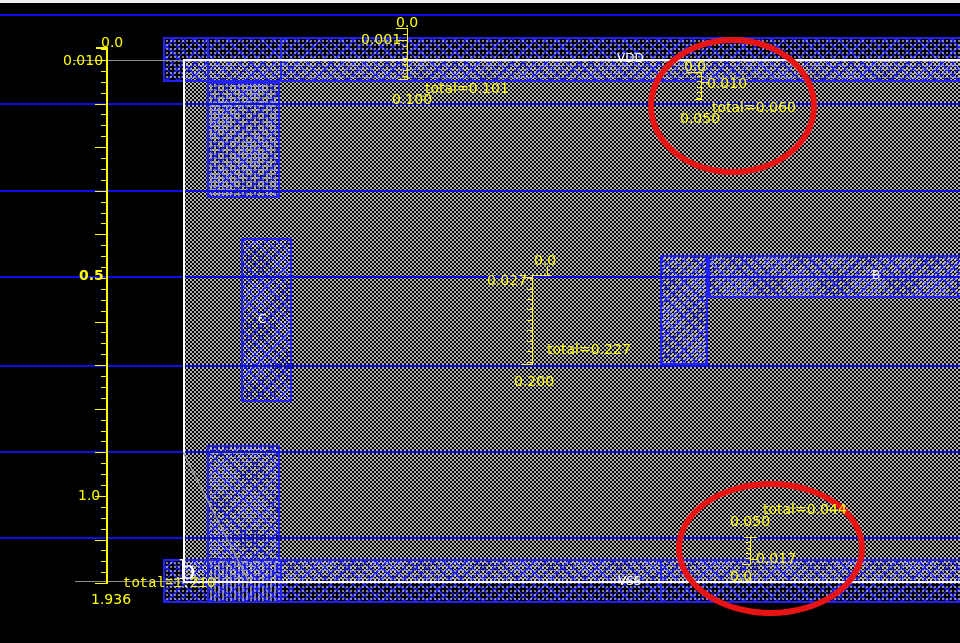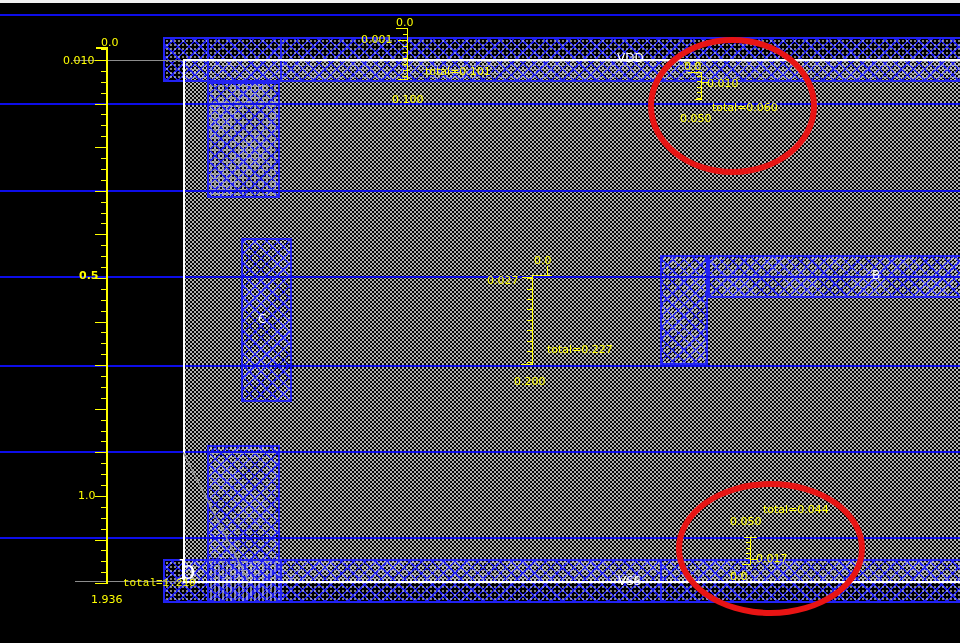--- a/index.html
+++ b/index.html
@@ -31,21 +31,21 @@
 
   .hl-ellipse{position:absolute;border:6px solid #e81414;border-radius:50%;
     background:transparent;z-index:5;}
 
   .ruler,.tk{z-index:6;}
   .ruler{position:absolute;}
   .ruler .line{position:absolute;right:0;top:0;bottom:0;background:#ffff00;}
   .ruler .mt,.ruler .Mt{position:absolute;right:2px;}
   .tk{position:absolute;background:#ffff00;}
 
-  .ylab{position:absolute;color:#ffff00;font-size:11px;line-height:13px;
+  .ylab{position:absolute;color:#ffff00;font-size:14px;line-height:13px;
     white-space:nowrap;z-index:7;}
   .wlab{position:absolute;color:#ffffff;font-size:12px;line-height:12px;
     white-space:nowrap;z-index:7;}
   .cellb{font-family:"DejaVu Serif","Liberation Serif",serif;font-size:26px;line-height:24px;}
 </style>
 </head>
 <body>
 
 <div class="screen">
 
@@ -130,21 +130,21 @@
 
   <div class="ylab" style="left:101px;top:36px;">0.0</div>
   <div class="ylab" style="left:63px;top:54px;">0.010</div>
   <div class="ylab" style="left:79px;top:269px;font-weight:bold;">0.5</div>
   <div class="ylab" style="left:78px;top:489px;">1.0</div>
   <div class="ylab" style="left:123px;top:577px;font-family:Liberation Mono, monospace;">total=1.210</div>
   <div class="ylab" style="left:91px;top:593px;">1.936</div>
 
   <div class="ylab" style="left:396px;top:16px;">0.0</div>
   <div class="ylab" style="left:361px;top:33px;">0.001</div>
-  <div class="ylab" style="left:425px;top:65px;">total=0.101</div>
+  <div class="ylab" style="left:425px;top:82px;">total=0.101</div>
   <div class="ylab" style="left:392px;top:93px;">0.100</div>
 
   <div class="ylab" style="left:534px;top:254px;">0.0</div>
   <div class="ylab" style="left:487px;top:274px;">0.027</div>
   <div class="ylab" style="left:547px;top:343px;">total=0.227</div>
   <div class="ylab" style="left:514px;top:375px;">0.200</div>
 
   <div class="ylab" style="left:684px;top:60px;">0.0</div>
   <div class="ylab" style="left:707px;top:77px;">0.010</div>
   <div class="ylab" style="left:712px;top:101px;border-radius:6px;">total=0.060</div>

